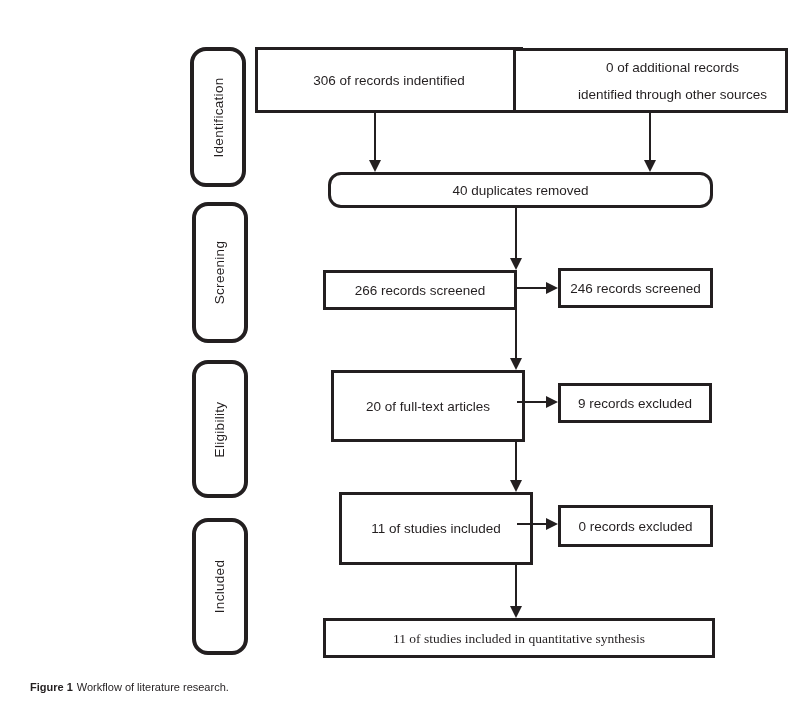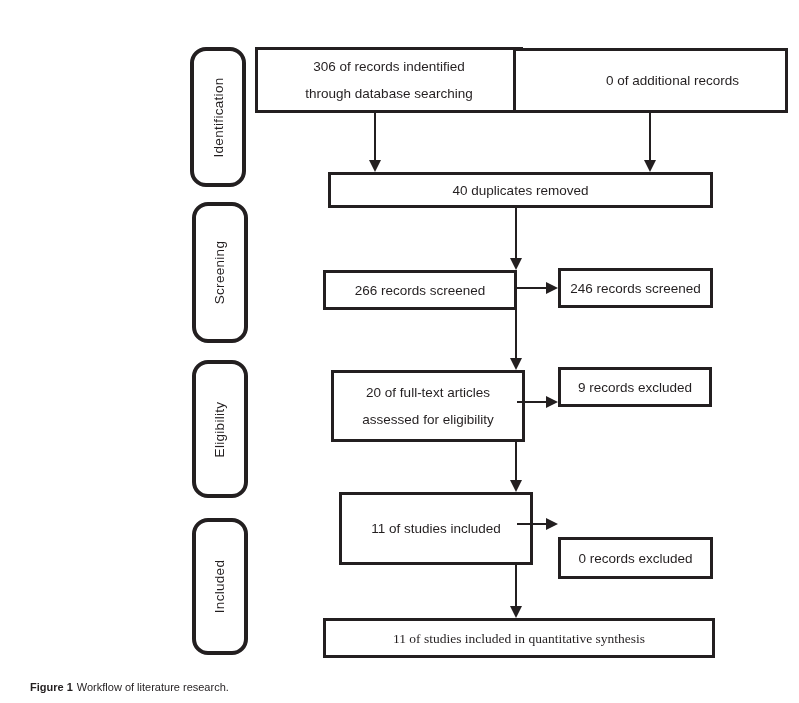--- a/index.html
+++ b/index.html
@@ -82,53 +82,52 @@
   </div>
   <div class="stage" style="left:192px; top:360px; width:56px; height:138px;">
     <span>Eligibility</span>
   </div>
   <div class="stage" style="left:192px; top:518px; width:56px; height:137px;">
     <span>Included</span>
   </div>
 
   <div class="fbox" style="left:255px; top:47px; width:268px; height:66px;">
     <span>306 of records indentified</span>
-    <span>through database searching</span>
   </div>
 
   <div class="fbox" style="left:513px; top:48px; width:275px; height:65px;padding-left:44px;">
     <span>0 of additional records</span>
+    <span>identified through other sources</span>
   </div>
 
-  <div class="fbox" style="left:328px; top:172px; width:385px; height:36px;">
+  <div class="fbox" style="left:328px; top:172px; width:385px; height:36px;border-radius:13px;">
     <span>40 duplicates removed</span>
   </div>
 
   <div class="fbox" style="left:323px; top:270px; width:194px; height:40px;">
     <span>266 records screened</span>
   </div>
 
   <div class="fbox" style="left:558px; top:268px; width:155px; height:40px;align-items:center;">
     <span>246 records screened</span>
   </div>
 
   <div class="fbox" style="left:331px; top:370px; width:194px; height:72px;">
     <span>20 of full-text articles</span>
-    <span>assessed for eligibility</span>
   </div>
 
-  <div class="fbox" style="left:558px; top:367px; width:154px; height:40px;">
+  <div class="fbox" style="left:558px; top:383px; width:154px; height:40px;">
     <span>9 records excluded</span>
   </div>
 
   <div class="fbox" style="left:339px; top:492px; width:194px; height:73px;">
     <span>11 of studies included</span>
   </div>
 
-  <div class="fbox" style="left:558px; top:505px; width:155px; height:42px;margin-top:32px;">
+  <div class="fbox" style="left:558px; top:505px; width:155px; height:42px;">
     <span>0 records excluded</span>
   </div>
 
   <div class="fbox" style="left:323px; top:618px; width:392px; height:40px;font-family:Liberation Serif, serif;">
     <span>11 of studies included in quantitative synthesis</span>
   </div>
 
   <div class="vline" style="left:374px; top:113px; height:48px;"></div>
   <div class="head-down" style="left:369px; top:160px;"></div>
 

